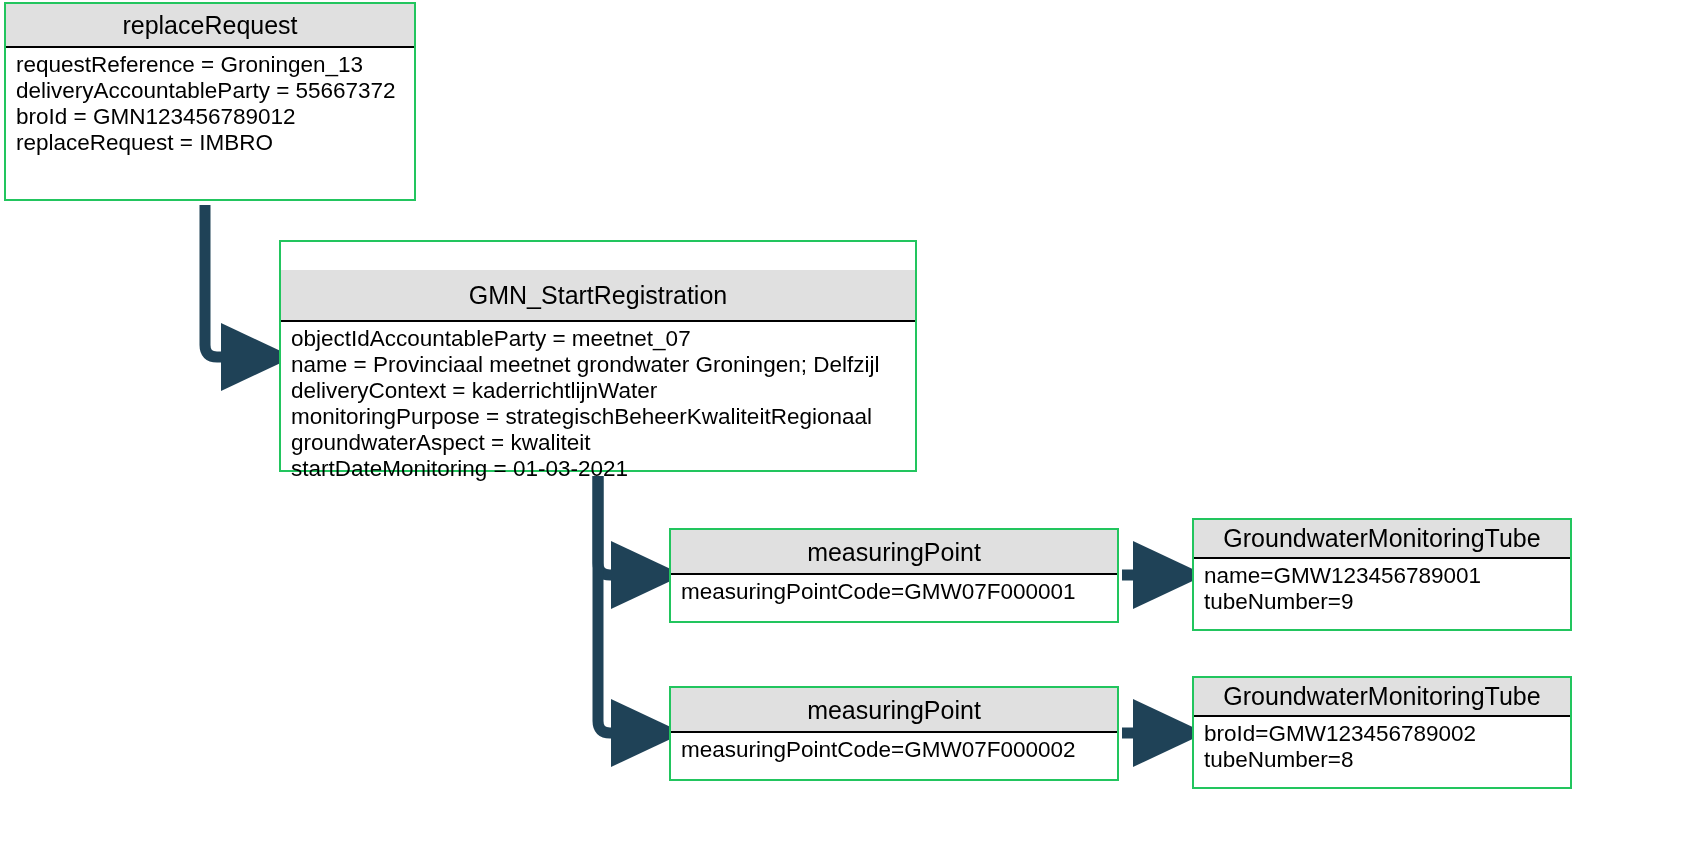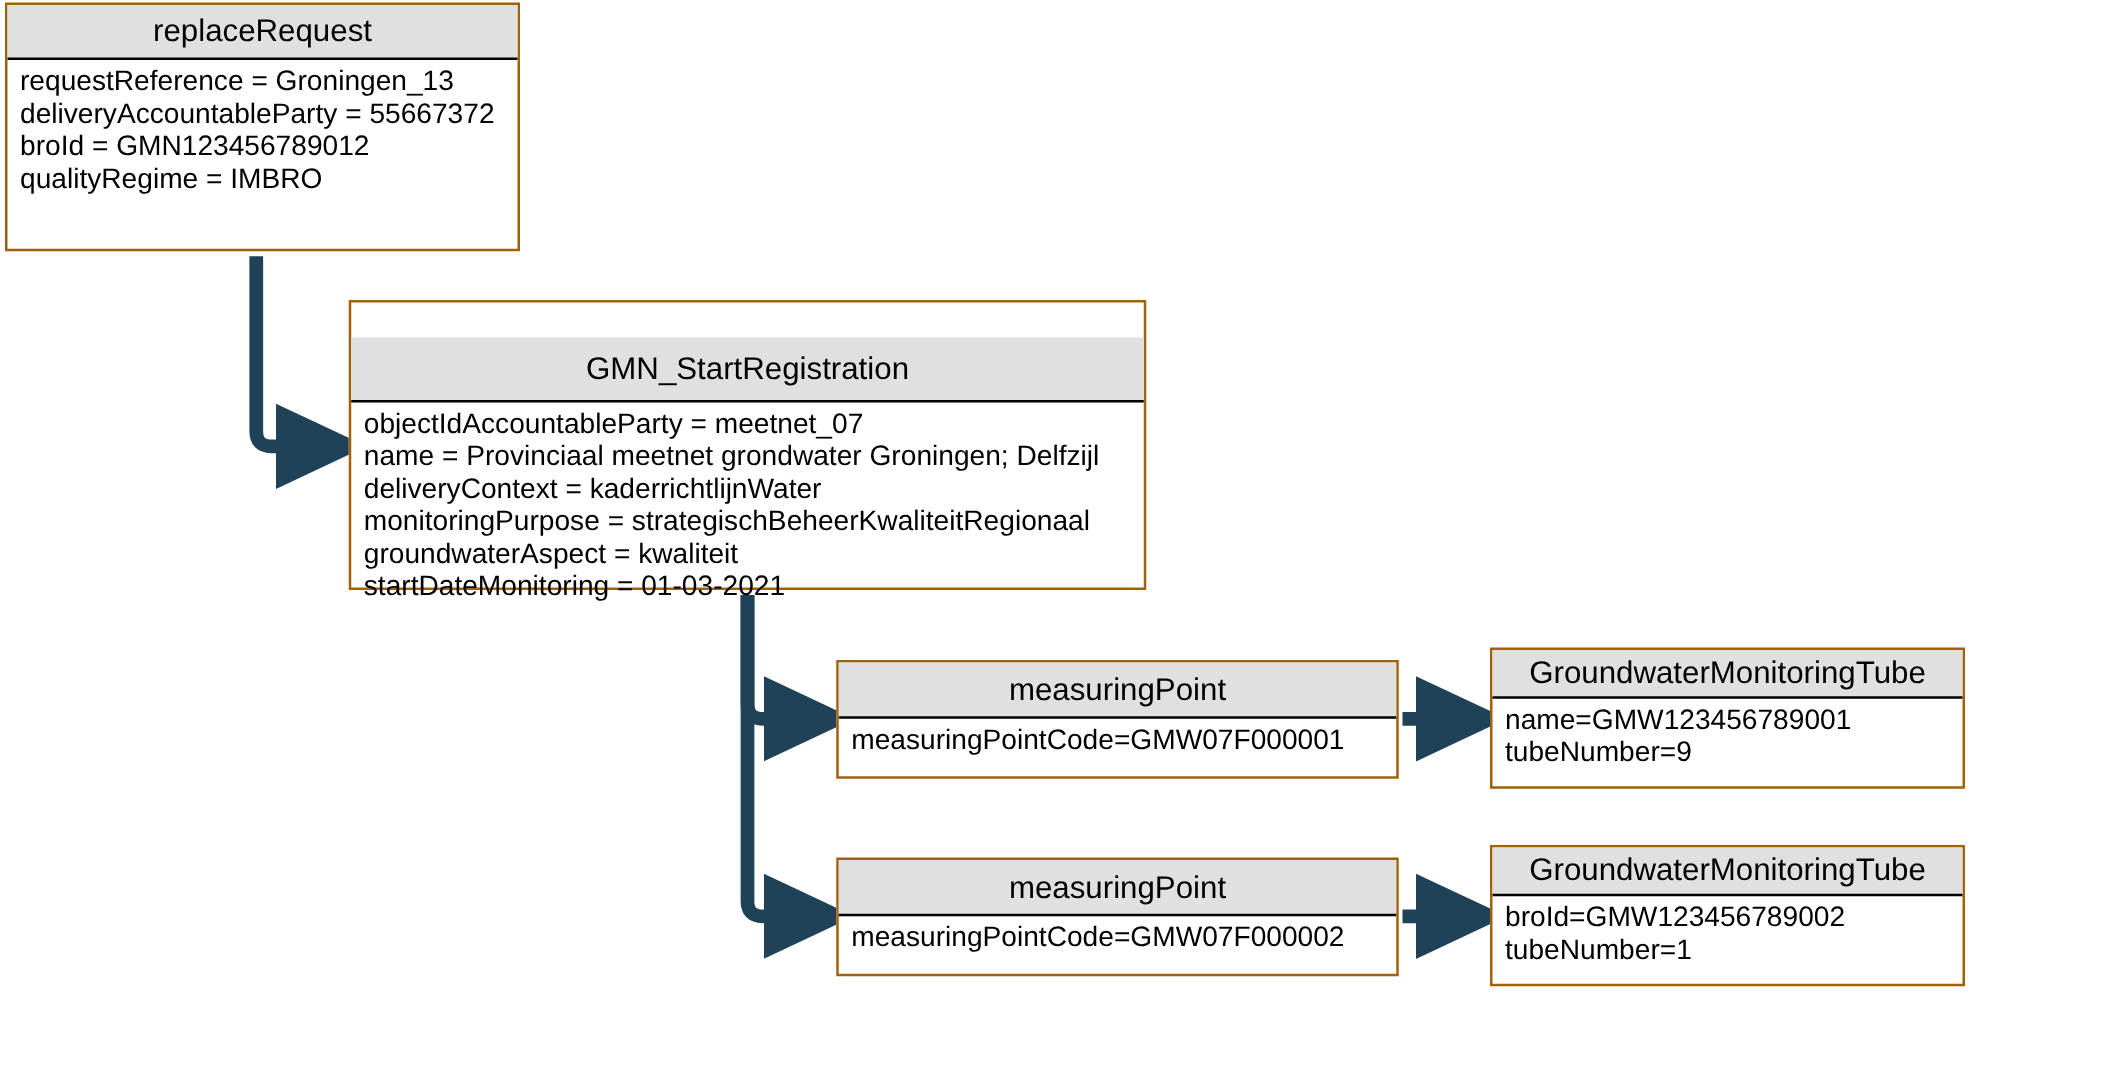--- a/index.html
+++ b/index.html
@@ -23,21 +23,21 @@
     position: absolute;
     left: 0;
     top: 0;
     width: 1686px;
     height: 864px;
     pointer-events: none;
   }
   .node {
     position: absolute;
     box-sizing: border-box;
-    border: 2px solid #a16207;
+    border: 2px solid #22c55e;
     background: #ffffff;
   }
   .node-title {
     box-sizing: border-box;
     background: #e0e0e0;
     border-bottom: 2px solid #000000;
     text-align: center;
     color: #000000;
     font-size: 25px;
     line-height: 1.0;
@@ -109,21 +109,21 @@
 
     <path d="M1122,733 L1168,733" fill="none" stroke="#1f4257" stroke-width="11" stroke-linecap="butt" marker-end="url(#arrowhead)"></path>
   </svg>
 
   <div class="node" id="node-replace-request">
     <div class="node-title">replaceRequest</div>
     <div class="node-body">
       <div class="attr">requestReference = Groningen_13</div>
       <div class="attr">deliveryAccountableParty = 55667372</div>
       <div class="attr">broId = GMN123456789012</div>
-      <div class="attr">qualityRegime = IMBRO</div>
+      <div class="attr">replaceRequest = IMBRO</div>
     </div>
   </div>
 
   <div class="node" id="node-gmn-start-registration">
     <div class="node-title">GMN_StartRegistration</div>
     <div class="node-body">
       <div class="attr">objectIdAccountableParty = meetnet_07</div>
       <div class="attr">name = Provinciaal meetnet grondwater Groningen; Delfzijl</div>
       <div class="attr">deliveryContext = kaderrichtlijnWater</div>
       <div class="attr">monitoringPurpose = strategischBeheerKwaliteitRegionaal</div>
@@ -151,17 +151,17 @@
     <div class="node-body">
       <div class="attr">name=GMW123456789001</div>
       <div class="attr">tubeNumber=9</div>
     </div>
   </div>
 
   <div class="node" id="node-tube-2">
     <div class="node-title">GroundwaterMonitoringTube</div>
     <div class="node-body">
       <div class="attr">broId=GMW123456789002</div>
-      <div class="attr">tubeNumber=1</div>
+      <div class="attr">tubeNumber=8</div>
     </div>
   </div>
 
 </div>
 
 </body></html>

